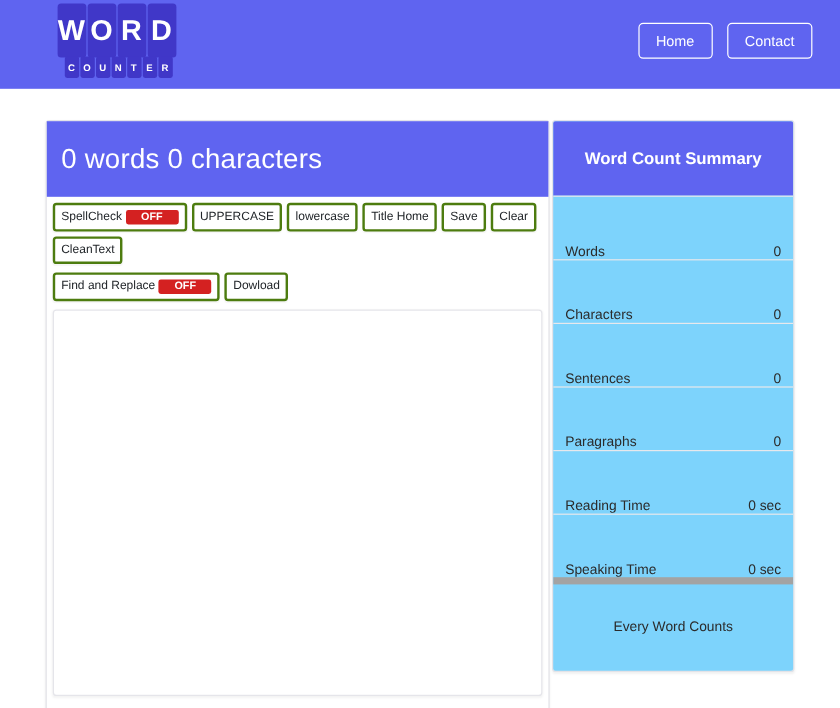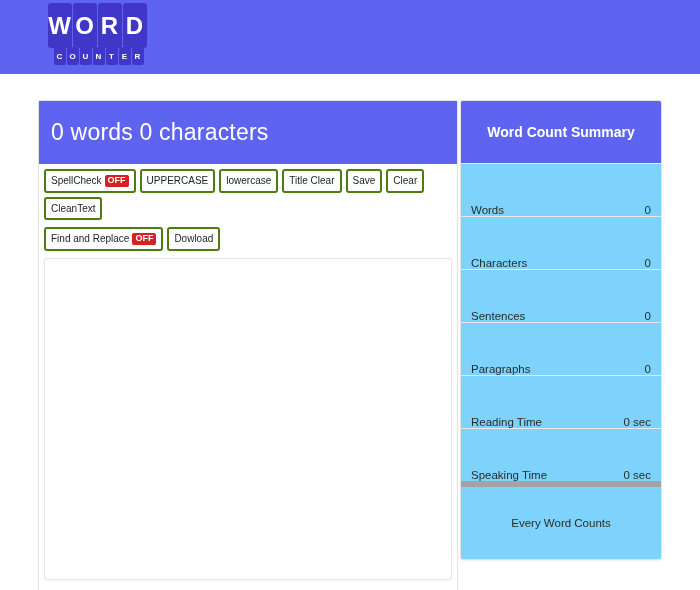--- a/index.html
+++ b/index.html
@@ -158,21 +158,21 @@
     gap: 3px;
     white-space: nowrap;
     font-family: "Liberation Sans", sans-serif;
     box-shadow: 0 1px 1px rgba(0,0,0,0.04);
   }
   .badge-off {
     background: #d42121;
     color: #ffffff;
     font-size: 9px;
     font-weight: bold;
-    padding: 1px 3px;
+    padding: 1px 13px;
     border-radius: 2px;
     line-height: 1.1;
   }
   .textarea-wrap {
     padding: 5px 5px 8px 5px;
   }
   .text-area {
     width: 100%;
     height: 322px;
     border: 1px solid #e5e5ea;
@@ -254,20 +254,24 @@
         <span class="tile-s">C</span>
         <span class="tile-s">O</span>
         <span class="tile-s">U</span>
         <span class="tile-s">N</span>
         <span class="tile-s">T</span>
         <span class="tile-s">E</span>
         <span class="tile-s">R</span>
       </div>
   </div>
 
+  <div class="nav-links">
+      <button class="nav-btn">Home</button>
+      <button class="nav-btn">Contact</button>
+    </div>
 
 </div>
 
 <div class="content">
 
   <div class="editor-card">
 
     <div class="editor-header">
       <span class="title">0 words 0 characters</span>
     </div>
@@ -277,21 +281,21 @@
           <span>SpellCheck</span>
           <span class="badge-off">OFF</span>
         </button>
         <button class="tool-btn">
           <span>UPPERCASE</span>
         </button>
         <button class="tool-btn">
           <span>lowercase</span>
         </button>
         <button class="tool-btn">
-          <span>Title Clear</span>
+          <span>Title Home</span>
         </button>
         <button class="tool-btn">
           <span>Save</span>
         </button>
         <button class="tool-btn">
           <span>Clear</span>
         </button>
         <button class="tool-btn">
           <span>CleanText</span>
         </button>

